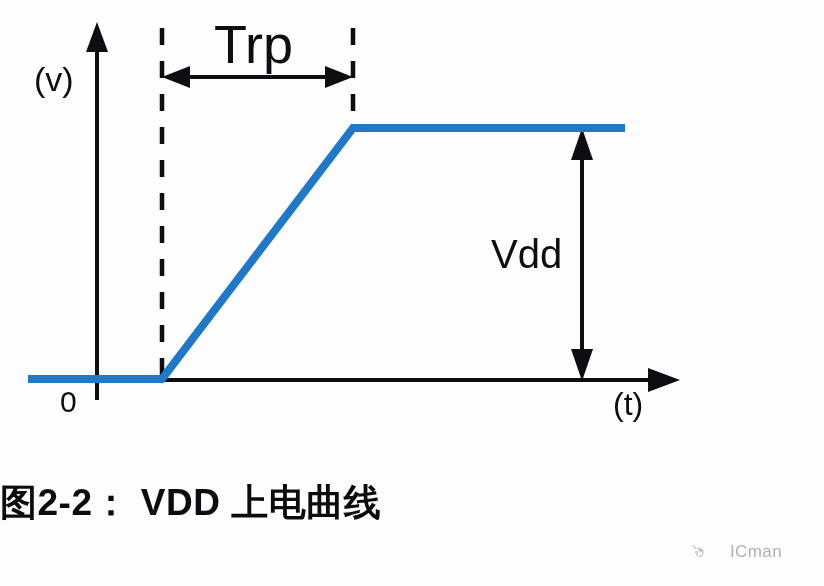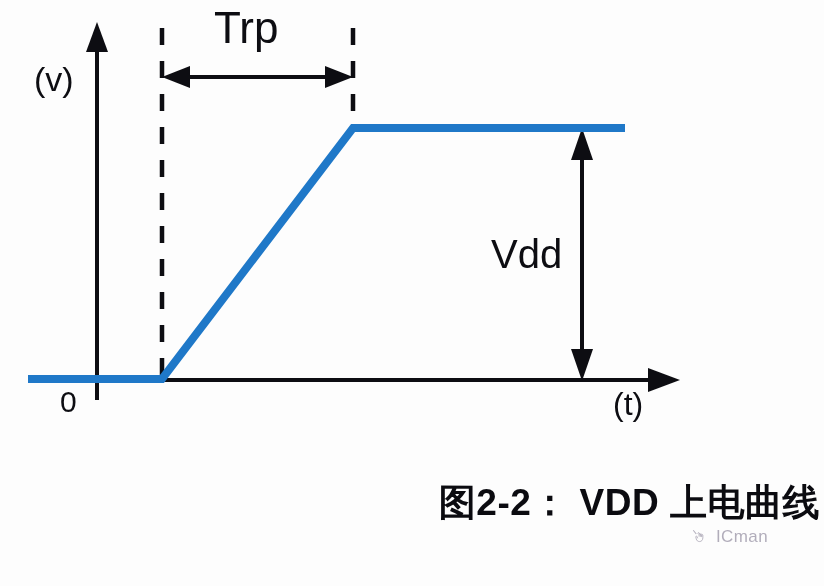--- a/index.html
+++ b/index.html
@@ -41,47 +41,47 @@
     top: 387px;
     font-size: 30px;
   }
   #label-t {
     left: 613px;
     top: 388px;
     font-size: 32px;
   }
   #label-trp {
     left: 214px;
-    top: 6px;
-    font-size: 44px;
+    top: 17px;
+    font-size: 54px;
   }
   #label-vdd {
     left: 463px;
     top: 234px;
     font-size: 40px;
     margin-left: 28px;
   }
   #figure-caption {
     left: 0;
     top: 484px;
     width: 820px;
-    text-align: right;
+    text-align: left;
     font-size: 37px;
     font-weight: bold;
     letter-spacing: 0.5px;
     color: #0b0b10;
     font-family: "Liberation Sans", sans-serif;
   }
   #watermark {
     position: absolute;
     left: 690px;
-    top: 527px;
+    top: 542px;
     display: flex;
     align-items: center;
-    gap: 6px;
+    gap: 20px;
     opacity: 0.42;
   }
   #watermark .wm-text {
     font-size: 17px;
     color: #4a4060;
     font-family: "Liberation Sans", sans-serif;
     letter-spacing: 0.4px;
   }
   #watermark .wm-icon {
     width: 20px;

